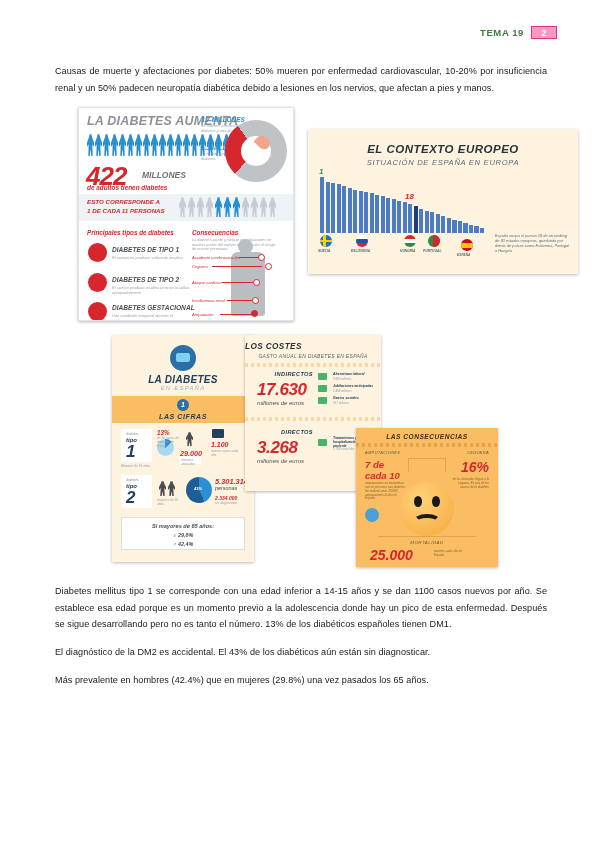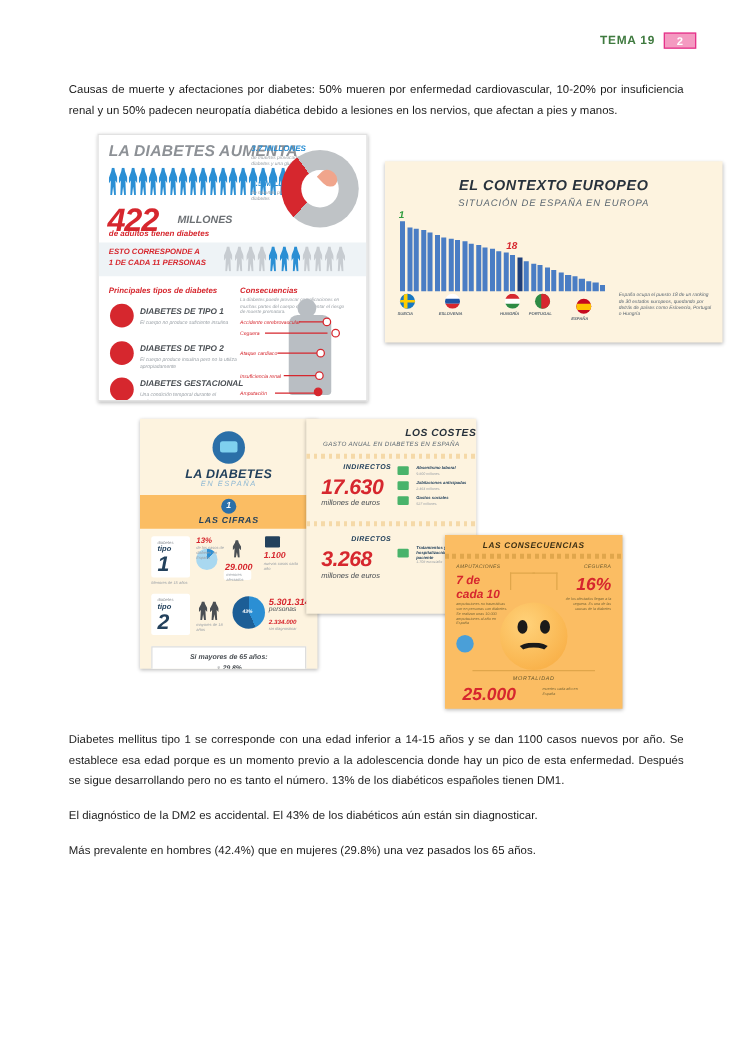--- a/index.html
+++ b/index.html
@@ -91,21 +91,21 @@
   .bar.hl { background:#1f3f7a; }
   .rank1 { position:absolute; left:11px; top:38px; font-size:8px; font-weight:bold; color:#2e9c3e; }
   .rank18 { position:absolute; left:97px; top:63px; font-size:8px; font-weight:bold; color:#d6272e; }
   .flags { position:absolute; top:106px; left:10px; width:172px; height:26px; }
   .flag { position:absolute; width:12px; height:12px; border-radius:50%; overflow:hidden; }
   .flag-lbl { position:absolute; font-size:3.3px; color:#5c6872; font-weight:bold; }
   .f2-note { position:absolute; right:9px; top:104px; width:74px; font-size:3.9px;
              color:#5c6872; line-height:5px; }
 
   
-  #fig3 { left: 57px; top: 0; width: 142px; height: 200px; background:#fdf3df; }
+  #fig3 { left: 57px; top: 0; width: 142px; height: 227px; background:#fdf3df; }
   .f3-circ { position:absolute; left:50%; margin-left:-13px; top:10px; width:26px; height:26px;
              border-radius:50%; background:#2b6fa8; }
   .f3-circ::after { content:""; position:absolute; left:6px; top:8px; width:14px; height:9px;
              background:#7fd0ee; border-radius:2px; }
   .f3-t1 { position:absolute; width:100%; top:39px; text-align:center; font-size:10px;
            font-weight:bold; color:#23415c; letter-spacing:.3px; }
   .f3-t2 { position:absolute; width:100%; top:50px; text-align:center; font-size:6px;
            color:#8fb9d4; letter-spacing:1.2px; }
   .f3-band { position:absolute; left:0; top:61px; width:100%; height:27px; background:#fbbd63; }
   .f3-num { position:absolute; left:50%; margin-left:-6px; top:64px; width:12px; height:12px;
@@ -125,21 +125,21 @@
   .pie { position:absolute; border-radius:50%; }
   .agebox { position:absolute; left:9px; top:182px; width:124px; height:33px; background:#fff;
             border:1px solid #ddd; }
   .agebox .h { position:absolute; width:100%; top:5px; text-align:center; font-size:5.6px;
                font-weight:bold; color:#4a4f54; }
   .agerow { position:absolute; width:100%; text-align:center; font-size:5.4px;
             font-weight:bold; color:#4a4f54; }
 
   
   #fig4 { left: 190px; top: 0; width: 136px; height: 156px; background:#fdf3df; }
-  .f4-t1 { position:absolute; width:100%; top:7px; text-align:right; font-size:8.2px;
+  .f4-t1 { position:absolute; width:100%; top:7px; text-align:left; font-size:8.2px;
            font-weight:bold; color:#28323c; letter-spacing:.4px; }
   .f4-t2 { position:absolute; width:100%; top:18px; text-align:center; font-size:5px;
            color:#5c6872; letter-spacing:.3px; }
   .wave { position:absolute; left:0; width:100%; height:4px;
           background: repeating-linear-gradient(90deg,#f5d9a8 0 3px, #fdf3df 3px 6px); }
   .f4-kind { position:absolute; font-size:5.6px; font-weight:bold; color:#23415c; letter-spacing:.4px; }
   .f4-big { position:absolute; font-size:17px; font-weight:bold; color:#d6272e; letter-spacing:-.4px; }
   .f4-unit { position:absolute; font-size:6px; color:#4a4f54; }
   .billchip { position:absolute; width:9px; height:7px; background:#49b36b; border-radius:1px; }
   .f4-item { position:absolute; font-size:3.4px; font-weight:bold; color:#23415c; }

